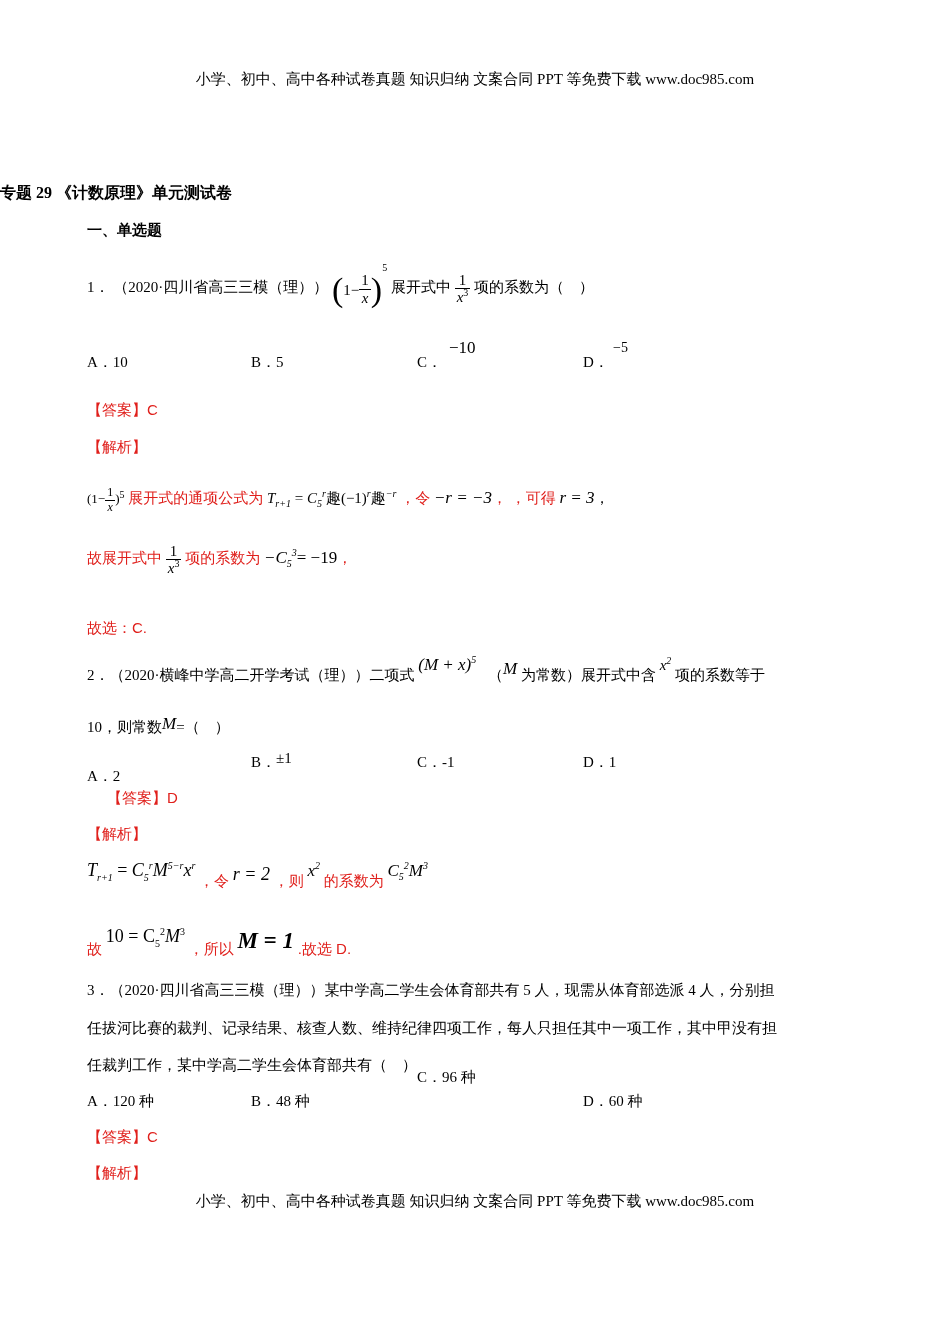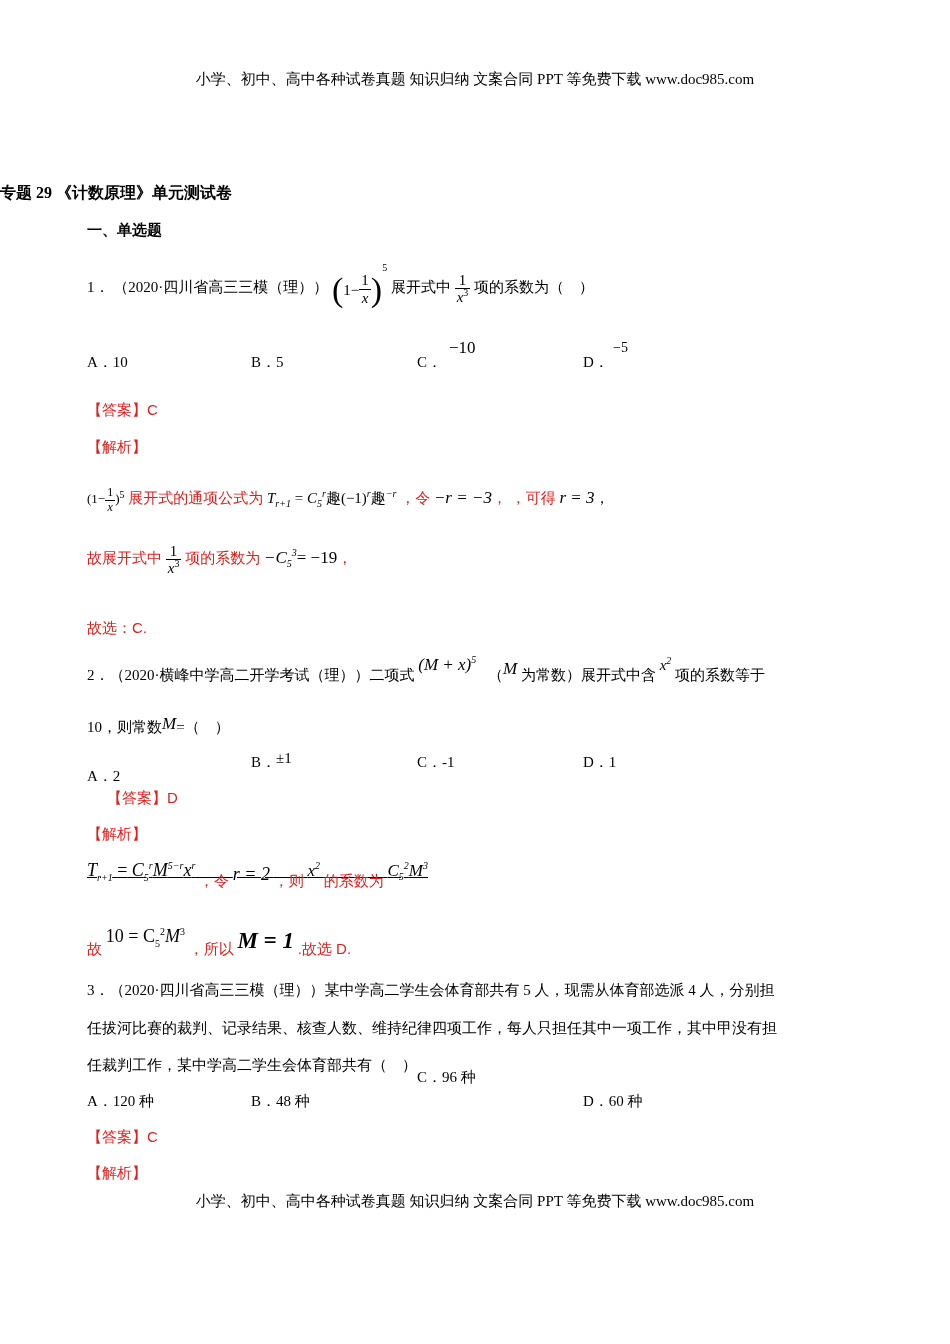--- a/index.html
+++ b/index.html
@@ -90,21 +90,21 @@
 <div class="opt" style="left:87px; top:767px;"><span>A．</span><span>2</span></div>
 <div class="opt" style="left:251px; top:753px;"><span>B．</span><span style="position:relative; top:-4px;">±1</span></div>
 <div class="opt" style="left:417px; top:753px;"><span>C．</span><span>-1</span></div>
 <div class="opt" style="left:583px; top:753px;"><span>D．</span><span>1</span></div>
 
 <div class="abs red" style="left:87px; top:789px;margin-left:20px;">
   <span>【答案】</span><span>D</span>
 </div>
 <div class="abs red" style="left:87px; top:825px;">【解析】</div>
 
-<div class="abs t" style="left:87px; top:855px; height:40px; line-height:30px;text-decoration:underline;">
+<div class="abs t" style="left:87px; top:855px; height:40px; line-height:30px;">
   <span class="m" style="font-size:18px;">T<sub>r+1</sub> <span class="n">=</span> C<sub>5</sub><sup>r</sup>M<sup>5−r</sup>x<sup>r</sup></span>
   <span class="red" style="position:relative; top:10px;">，令</span>
   <span class="m" style="font-size:18px; position:relative; top:4px;">r = 2</span>
   <span class="red" style="position:relative; top:10px;">，则</span>
   <span class="m" style="font-size:17px;">x<sup>2</sup></span>
   <span class="red" style="position:relative; top:10px;">的系数为</span>
   <span class="m" style="font-size:17px;">C<sub>5</sub><sup>2</sup>M<sup>3</sup></span>
 </div>
 
 <div class="abs t" style="left:87px; top:920px; height:40px; line-height:30px;">

